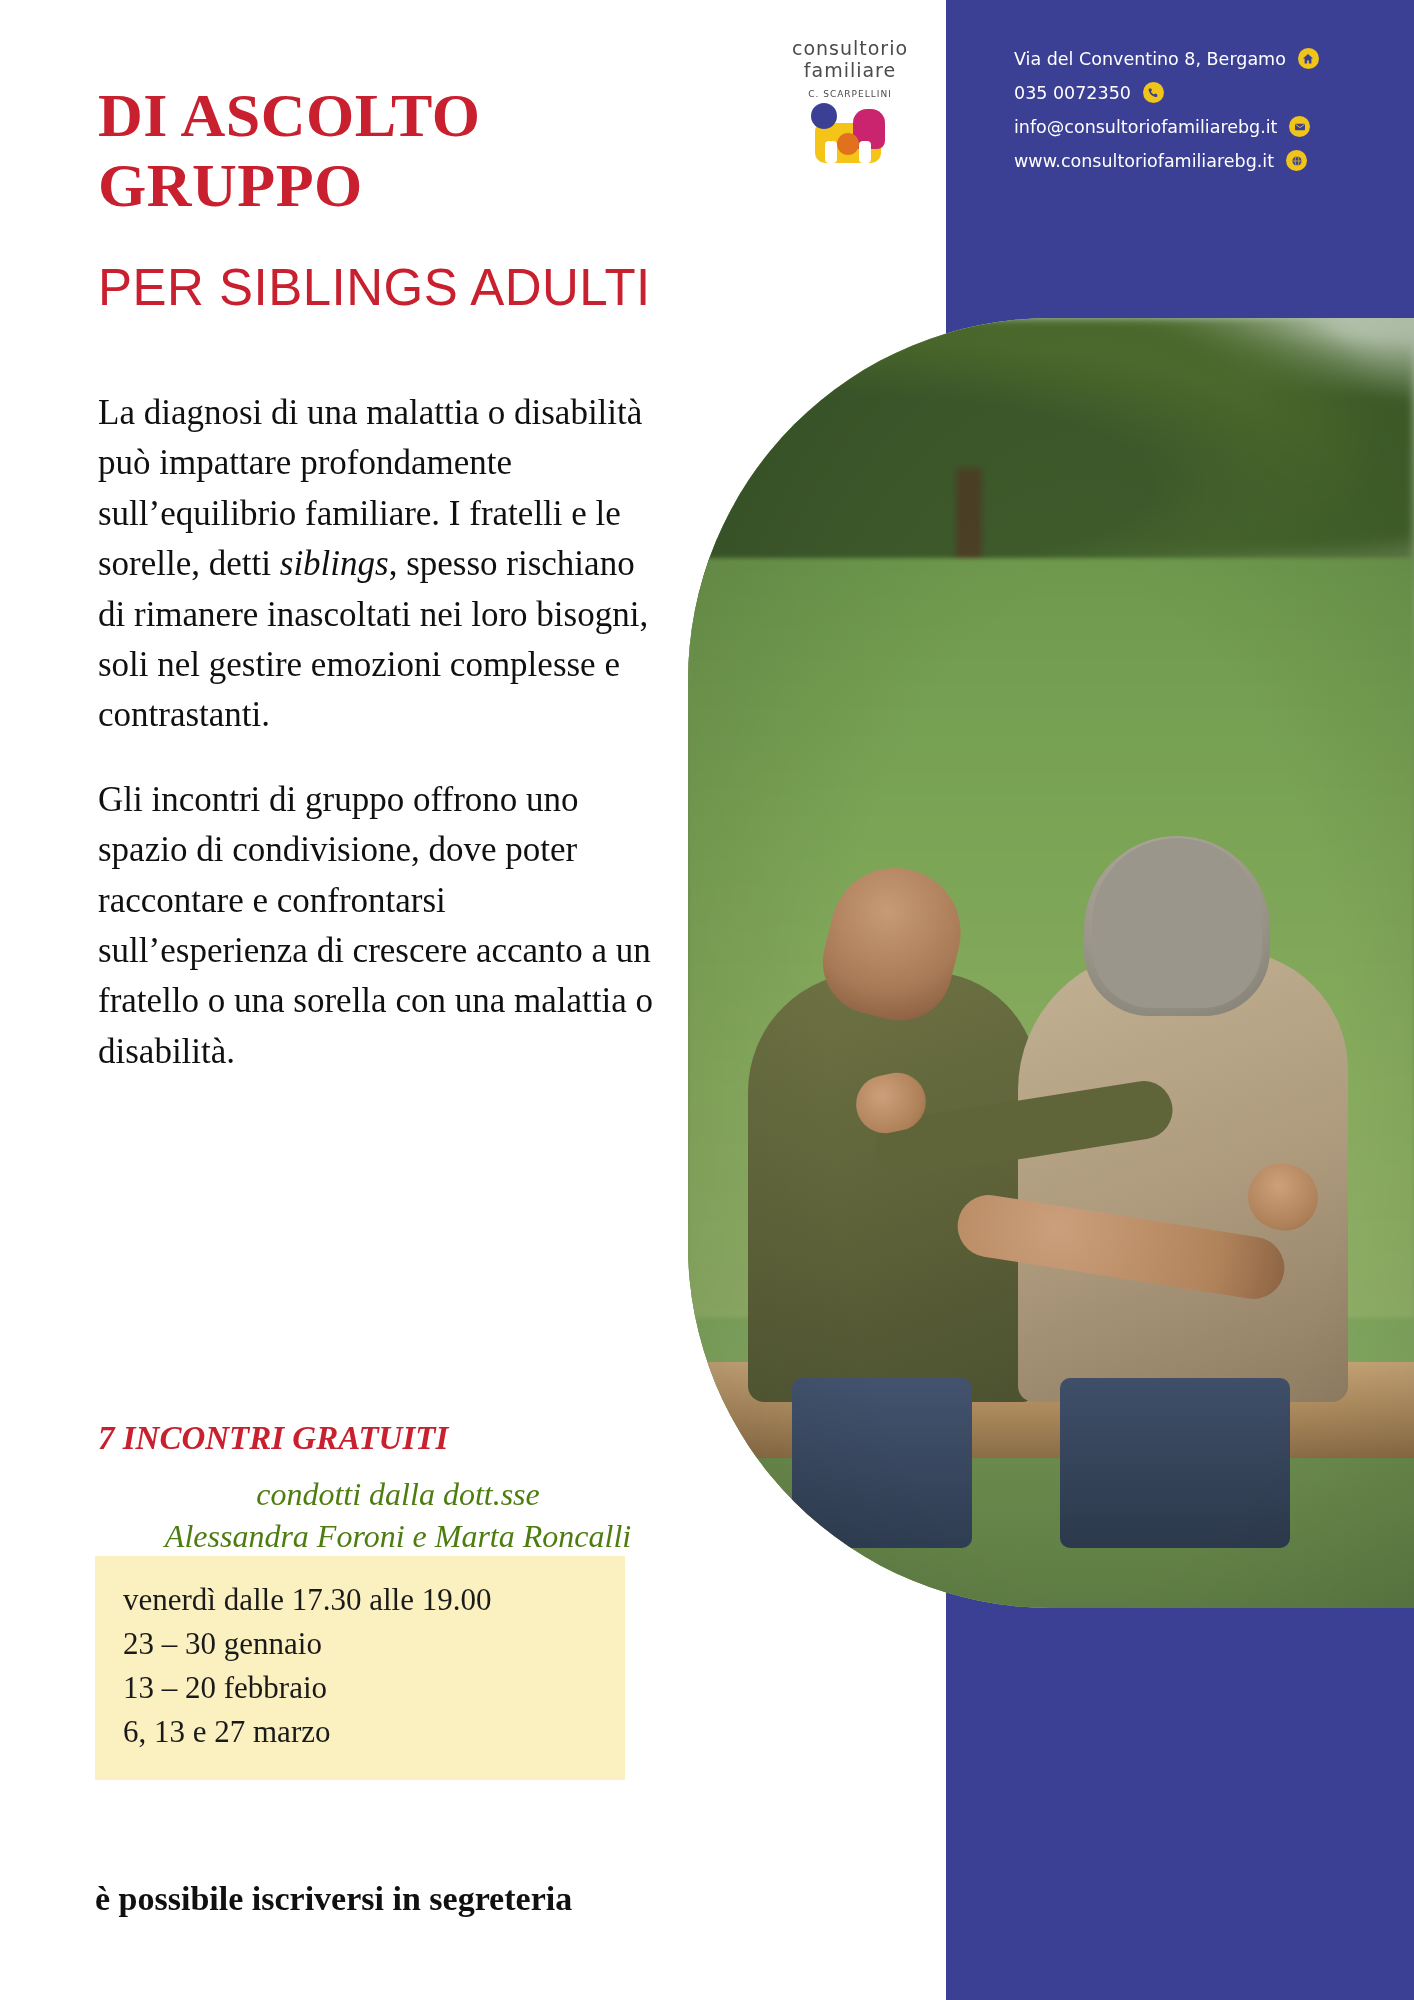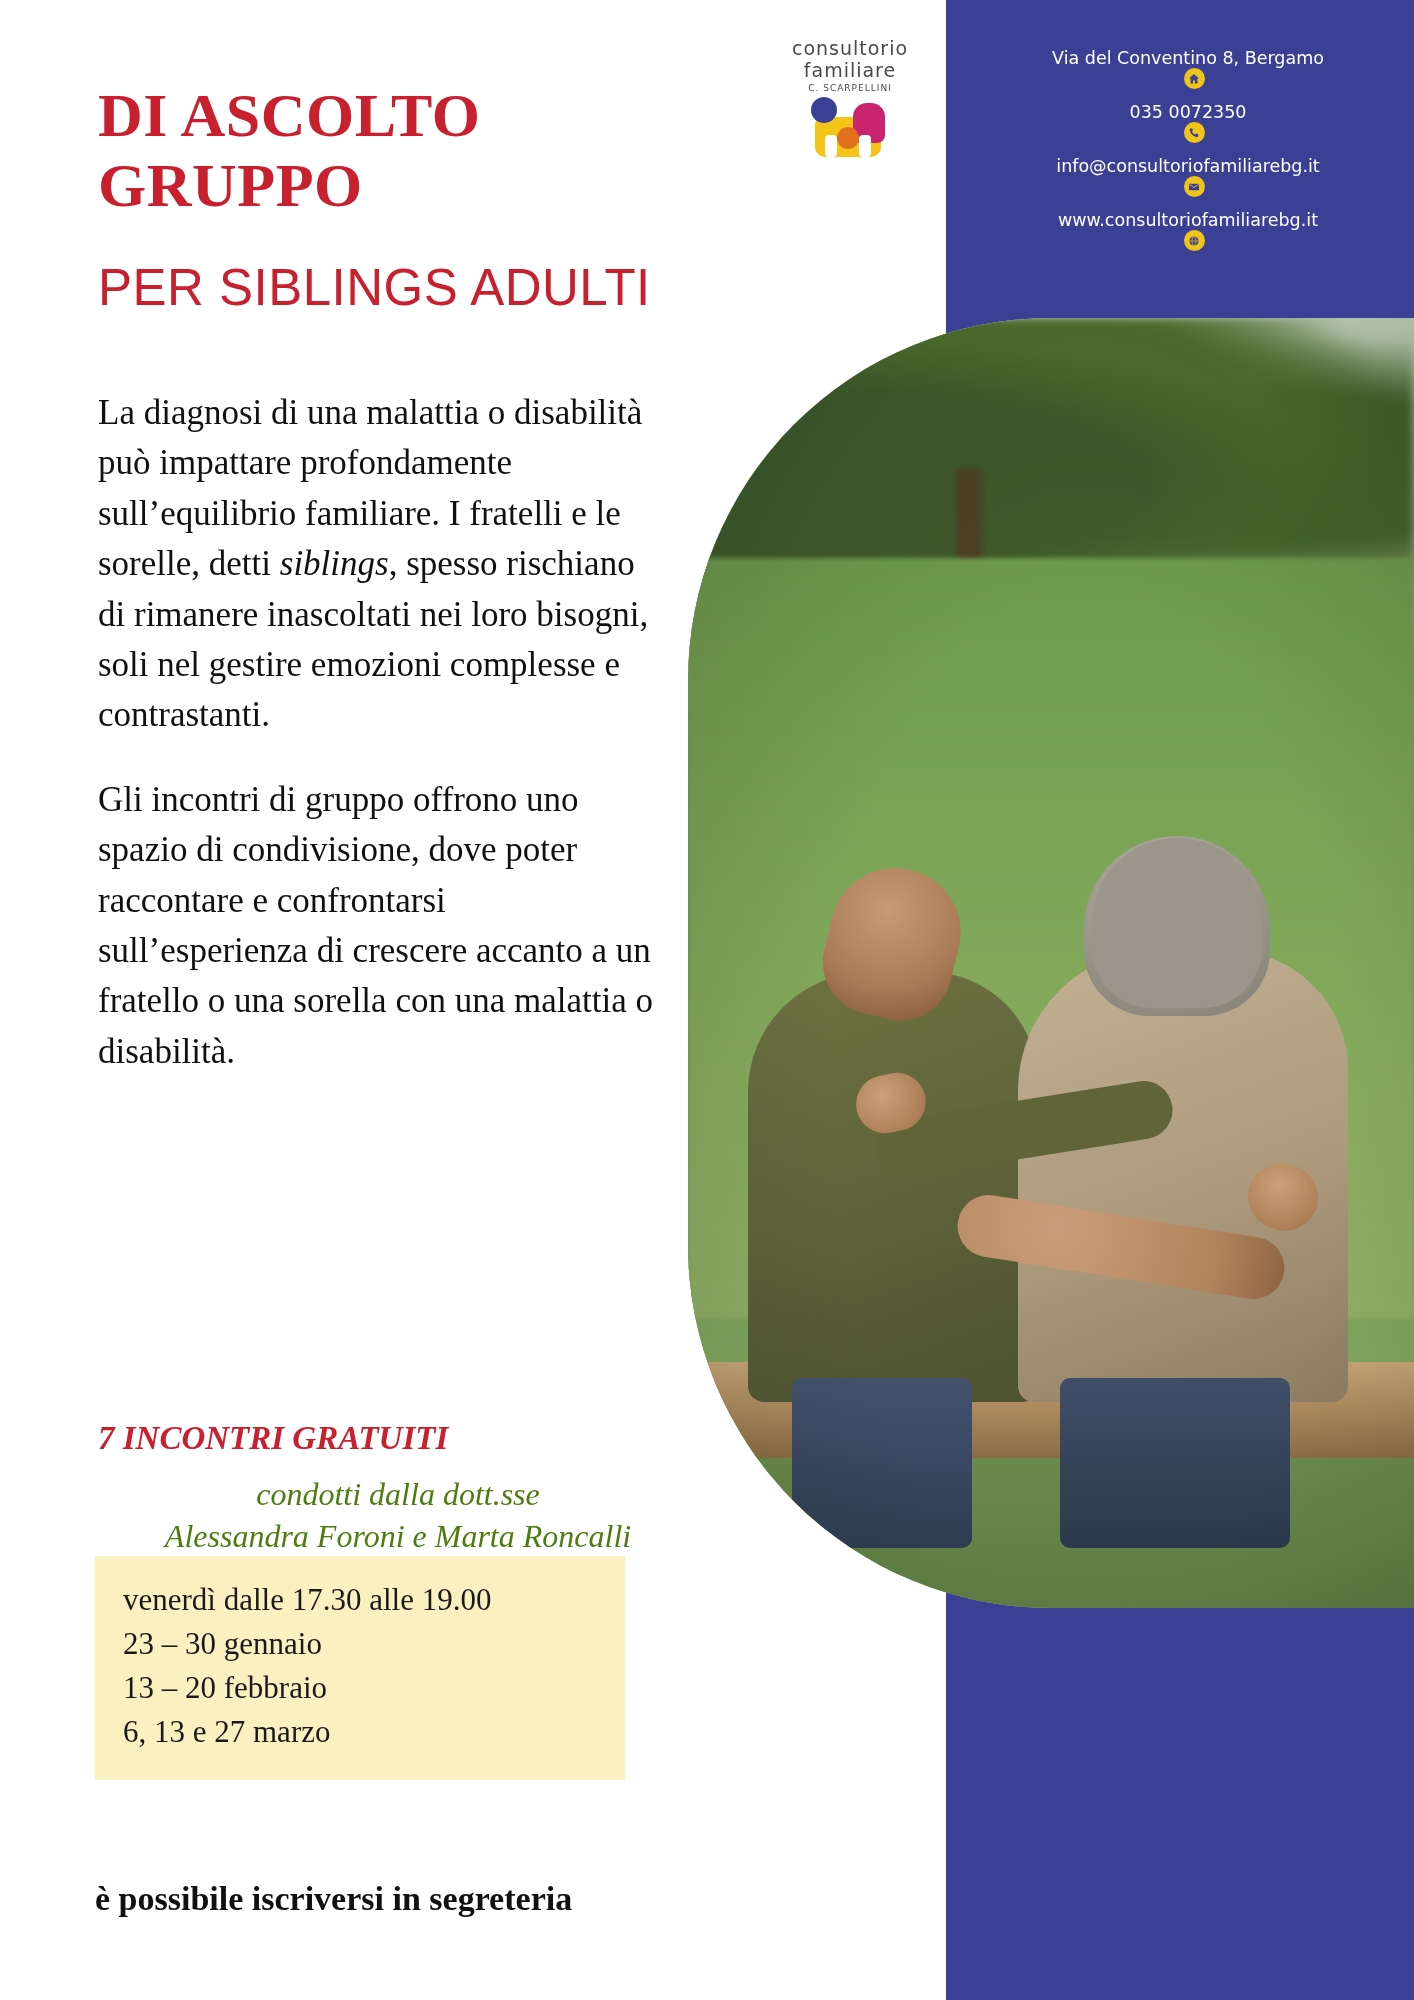--- a/index.html
+++ b/index.html
@@ -43,21 +43,21 @@
     font-size: 19px;
     color: #4a4a4a;
     letter-spacing: 1px;
     line-height: 1.15;
     font-family: "DejaVu Sans", sans-serif;
   }
   .logo-text-sub {
     font-size: 9px;
     color: #4a4a4a;
     letter-spacing: 1px;
-    margin-top: 1px;
+    margin-top: 7px;
     font-family: "DejaVu Sans", sans-serif;
   }
   .logo-mark {
     position: relative;
     width: 86px;
     height: 62px;
     margin: 4px auto 0 auto;
   }
   .lm-yellow {
     position: absolute;
@@ -123,21 +123,20 @@
     text-align: right;
     color: #ffffff;
   }
   .contact-row {
     display: flex;
     align-items: center;
     justify-content: flex-start;
     margin-bottom: 13px;
     font-size: 17.5px;
     font-family: "DejaVu Sans", sans-serif;
-    flex-direction: column;
   }
   .contact-row .txt {
     margin-right: 12px;
     white-space: nowrap;
   }
   .cicon {
     flex: 0 0 auto;
     width: 21px;
     height: 21px;
     border-radius: 50%;

